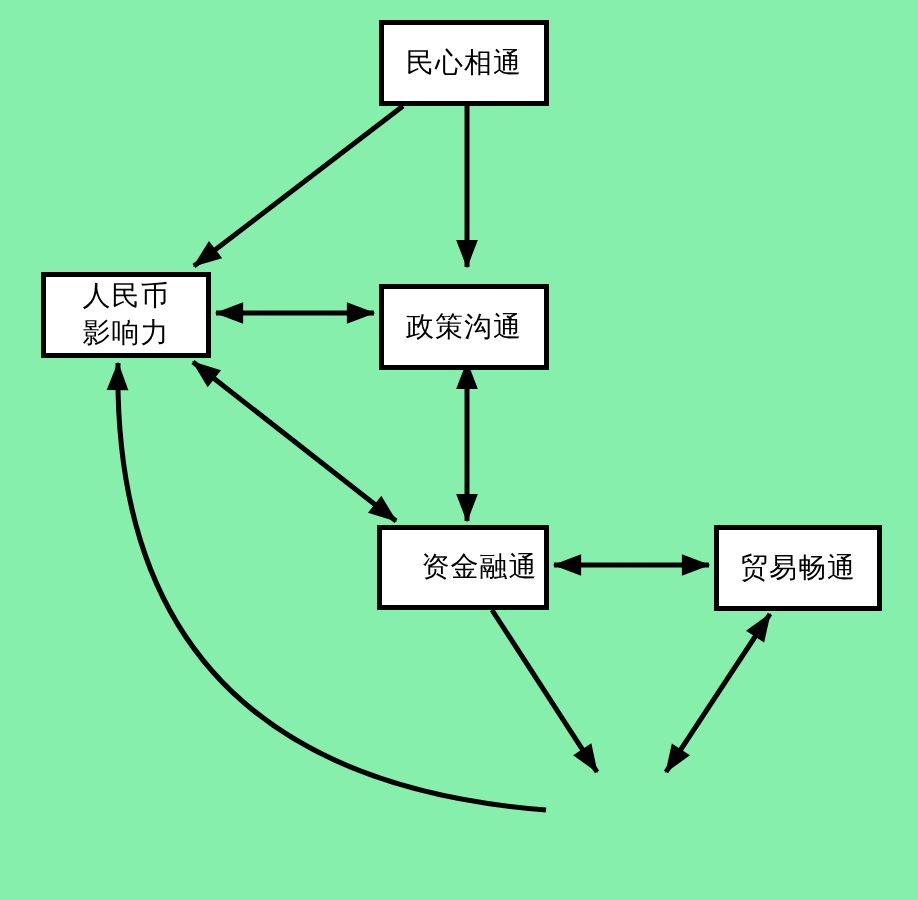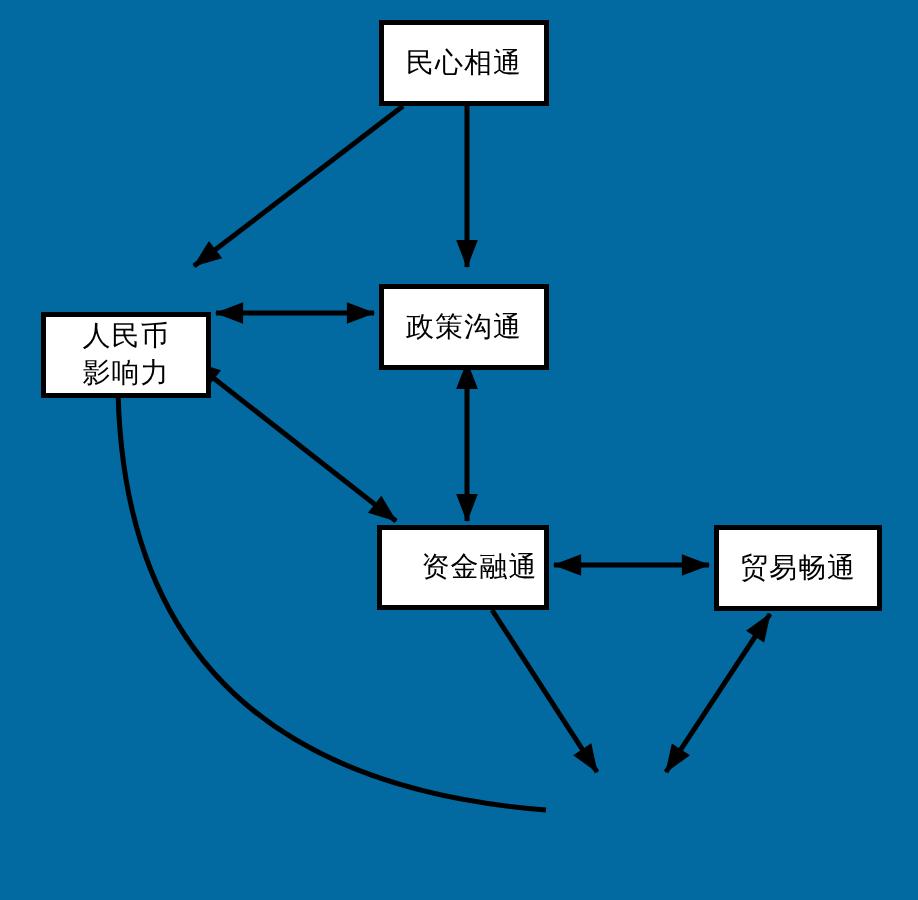--- a/index.html
+++ b/index.html
@@ -5,21 +5,21 @@
   html, body {
     margin: 0;
     padding: 0;
     background: #ffffff;
     font-family: "DejaVu Sans", sans-serif;
   }
   .canvas {
     position: relative;
     width: 918px;
     height: 900px;
-    background: #0369a1;
+    background: #86efac;
     overflow: hidden;
   }
   .edge-layer {
     position: absolute;
     left: 0; top: 0;
     width: 918px;
     height: 900px;
   }
   .edge {
     fill: none;
@@ -67,21 +67,21 @@
       <path class="edge" d="M 193 362 L 396 521" marker-end="url(#arrowhead)" marker-start="url(#arrowhead)"></path>
       <path class="edge" d="M 554 565 L 709 565" marker-end="url(#arrowhead)" marker-start="url(#arrowhead)"></path>
       <path class="edge" d="M 492 610 L 597 772" marker-end="url(#arrowhead)"></path>
       <path class="edge" d="M 770 614 L 666 772" marker-end="url(#arrowhead)" marker-start="url(#arrowhead)"></path>
       <path class="edge" d="M 546 810 Q 111 776 118 363" marker-end="url(#arrowhead)"></path>
     </svg>
   <div class="node-layer" id="node-layer">
       <div class="node" style="left: 379px; top: 20px; width: 170px; height: 86px;">
         <span class="node-label">民心相通</span>
       </div>
-      <div class="node" style="left: 41px; top: 272px; width: 170px; height: 86px; margin-top: 40px;">
+      <div class="node" style="left: 41px; top: 272px; width: 170px; height: 86px;">
         <span class="node-label">人民币
 影响力</span>
       </div>
       <div class="node" style="left: 379px; top: 272px; width: 170px; height: 86px; margin-top: 12px;">
         <span class="node-label">政策沟通</span>
       </div>
       <div class="node" style="left: 377px; top: 525px; width: 172px; height: 85px; padding-left: 33px;">
         <span class="node-label">资金融通</span>
       </div>
       <div class="node" style="left: 714px; top: 525px; width: 168px; height: 86px; text-align: center;">

